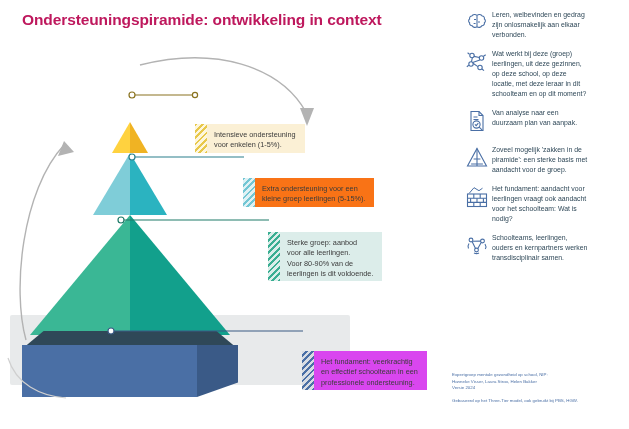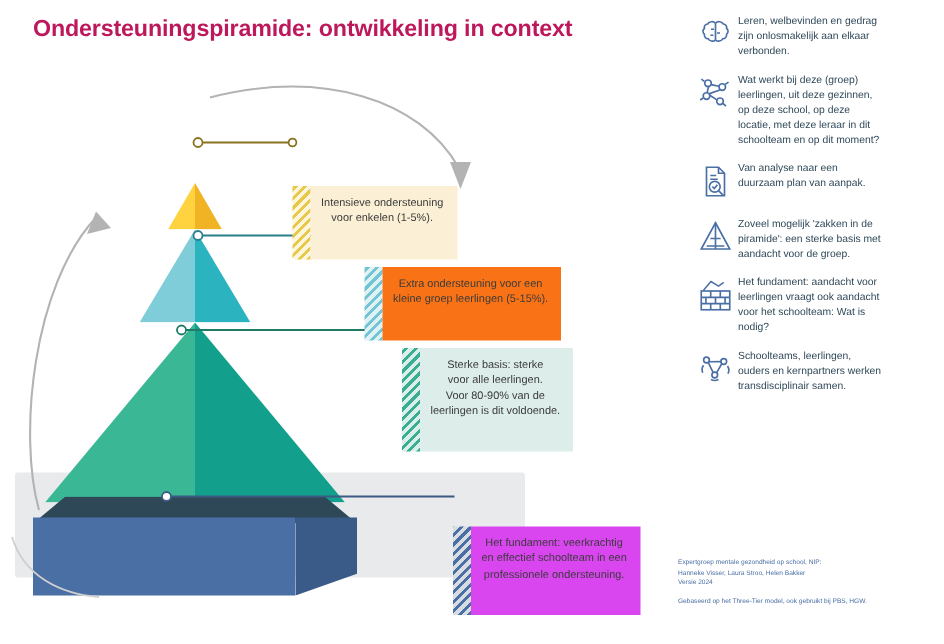--- a/index.html
+++ b/index.html
@@ -112,22 +112,21 @@
     align-items: stretch;
     font-size: 7.3px;
     line-height: 1.42;
     color: #3b3b3b;
   }
   .callout-hatch {
     width: 12px;
     flex: 0 0 12px;
   }
   .callout-body {
-    padding: 6px 9px 22px 7px;
-    text-align: center;
+    padding: 6px 9px 2px 7px;
   }
   .callout-body div { white-space: nowrap; }
 
   #callout-tier3 { left: 195px; top: 84px; }
   #callout-tier3 .callout-hatch {
     background: repeating-linear-gradient(-45deg, #e8c84a 0 2px, #fdf6dd 2px 4.5px);
   }
   #callout-tier3 .callout-body { background: #fbf0d5; }
 
   #callout-tier2 { left: 243px; top: 138px; }
@@ -244,21 +243,21 @@
     <div class="callout-hatch"></div>
     <div class="callout-body">
       <div>Extra ondersteuning voor een</div>
       <div>kleine groep leerlingen (5-15%).</div>
     </div>
   </div>
 
   <div class="callout" id="callout-tier1">
     <div class="callout-hatch"></div>
     <div class="callout-body">
-      <div>Sterke basis: sterke</div>
+      <div>Sterke groep: aanbod</div>
       <div>voor alle leerlingen.</div>
       <div>Voor 80-90% van de</div>
       <div>leerlingen is dit voldoende.</div>
     </div>
   </div>
 
   <div class="callout" id="callout-foundation">
     <div class="callout-hatch"></div>
     <div class="callout-body">
       <div>Het fundament: veerkrachtig</div>

